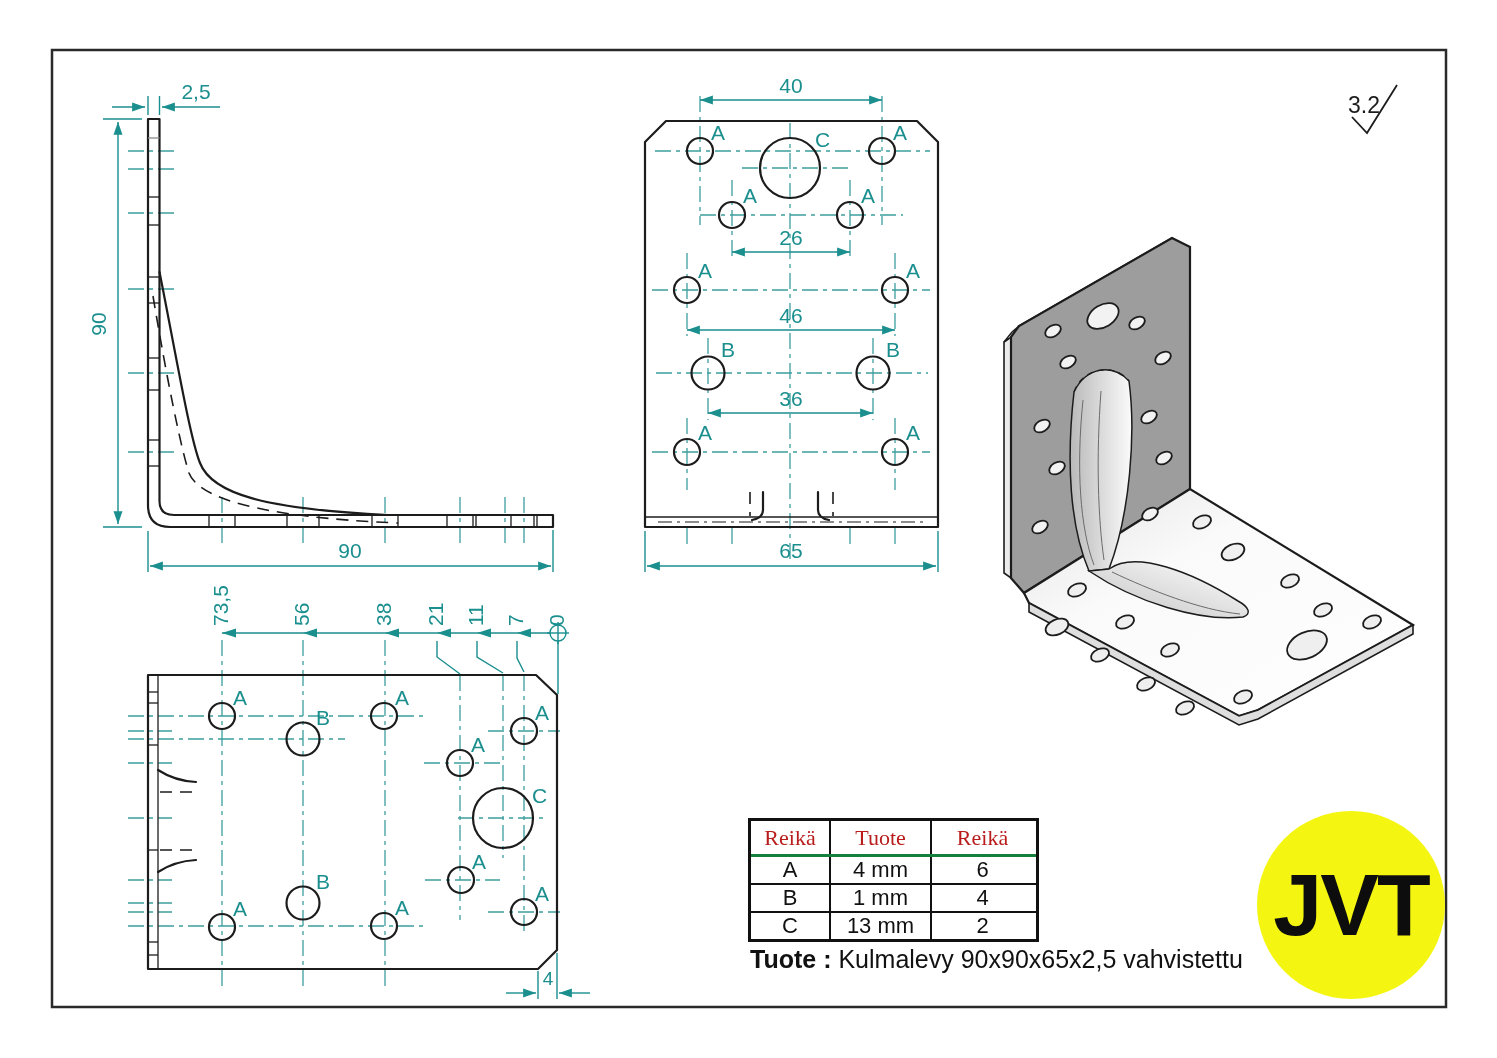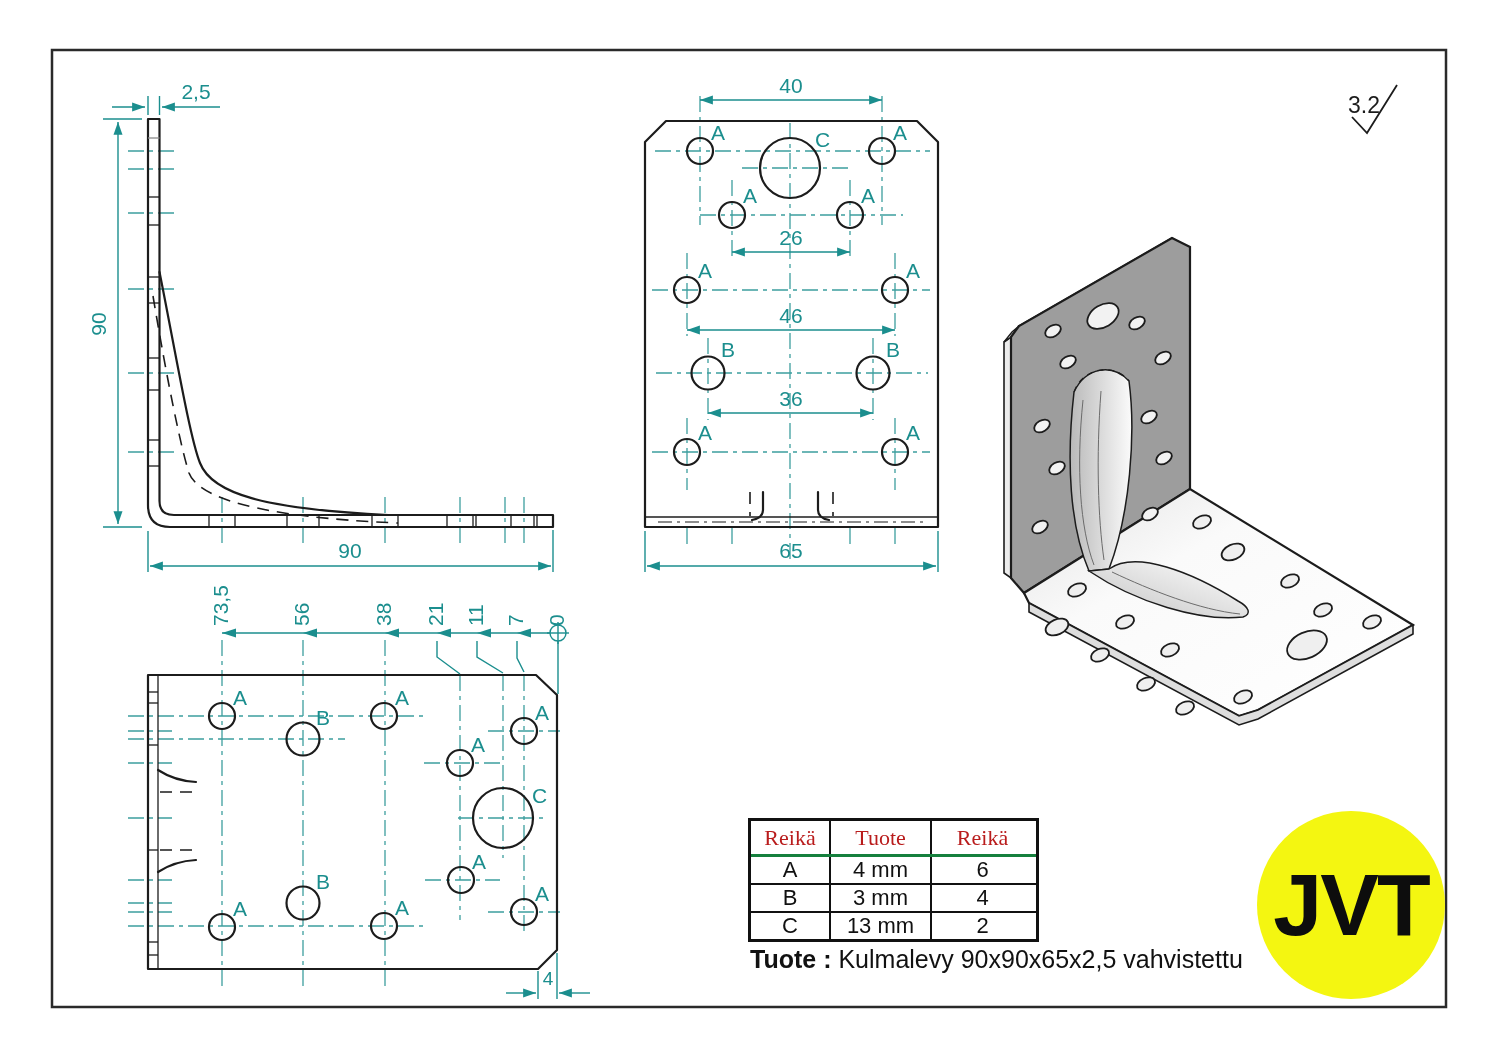--- a/index.html
+++ b/index.html
@@ -377,21 +377,21 @@
     <div>Tuote</div>
     <div>Reikä</div>
   </div>
   <div class="trow tdata">
     <div>A</div>
     <div>4 mm</div>
     <div>6</div>
   </div>
   <div class="trow tdata">
     <div>B</div>
-    <div>3 mm</div>
+    <div>1 mm</div>
     <div>4</div>
   </div>
   <div class="trow tdata">
     <div>C</div>
     <div>13 mm</div>
     <div>2</div>
   </div>
 </div>
 
 

